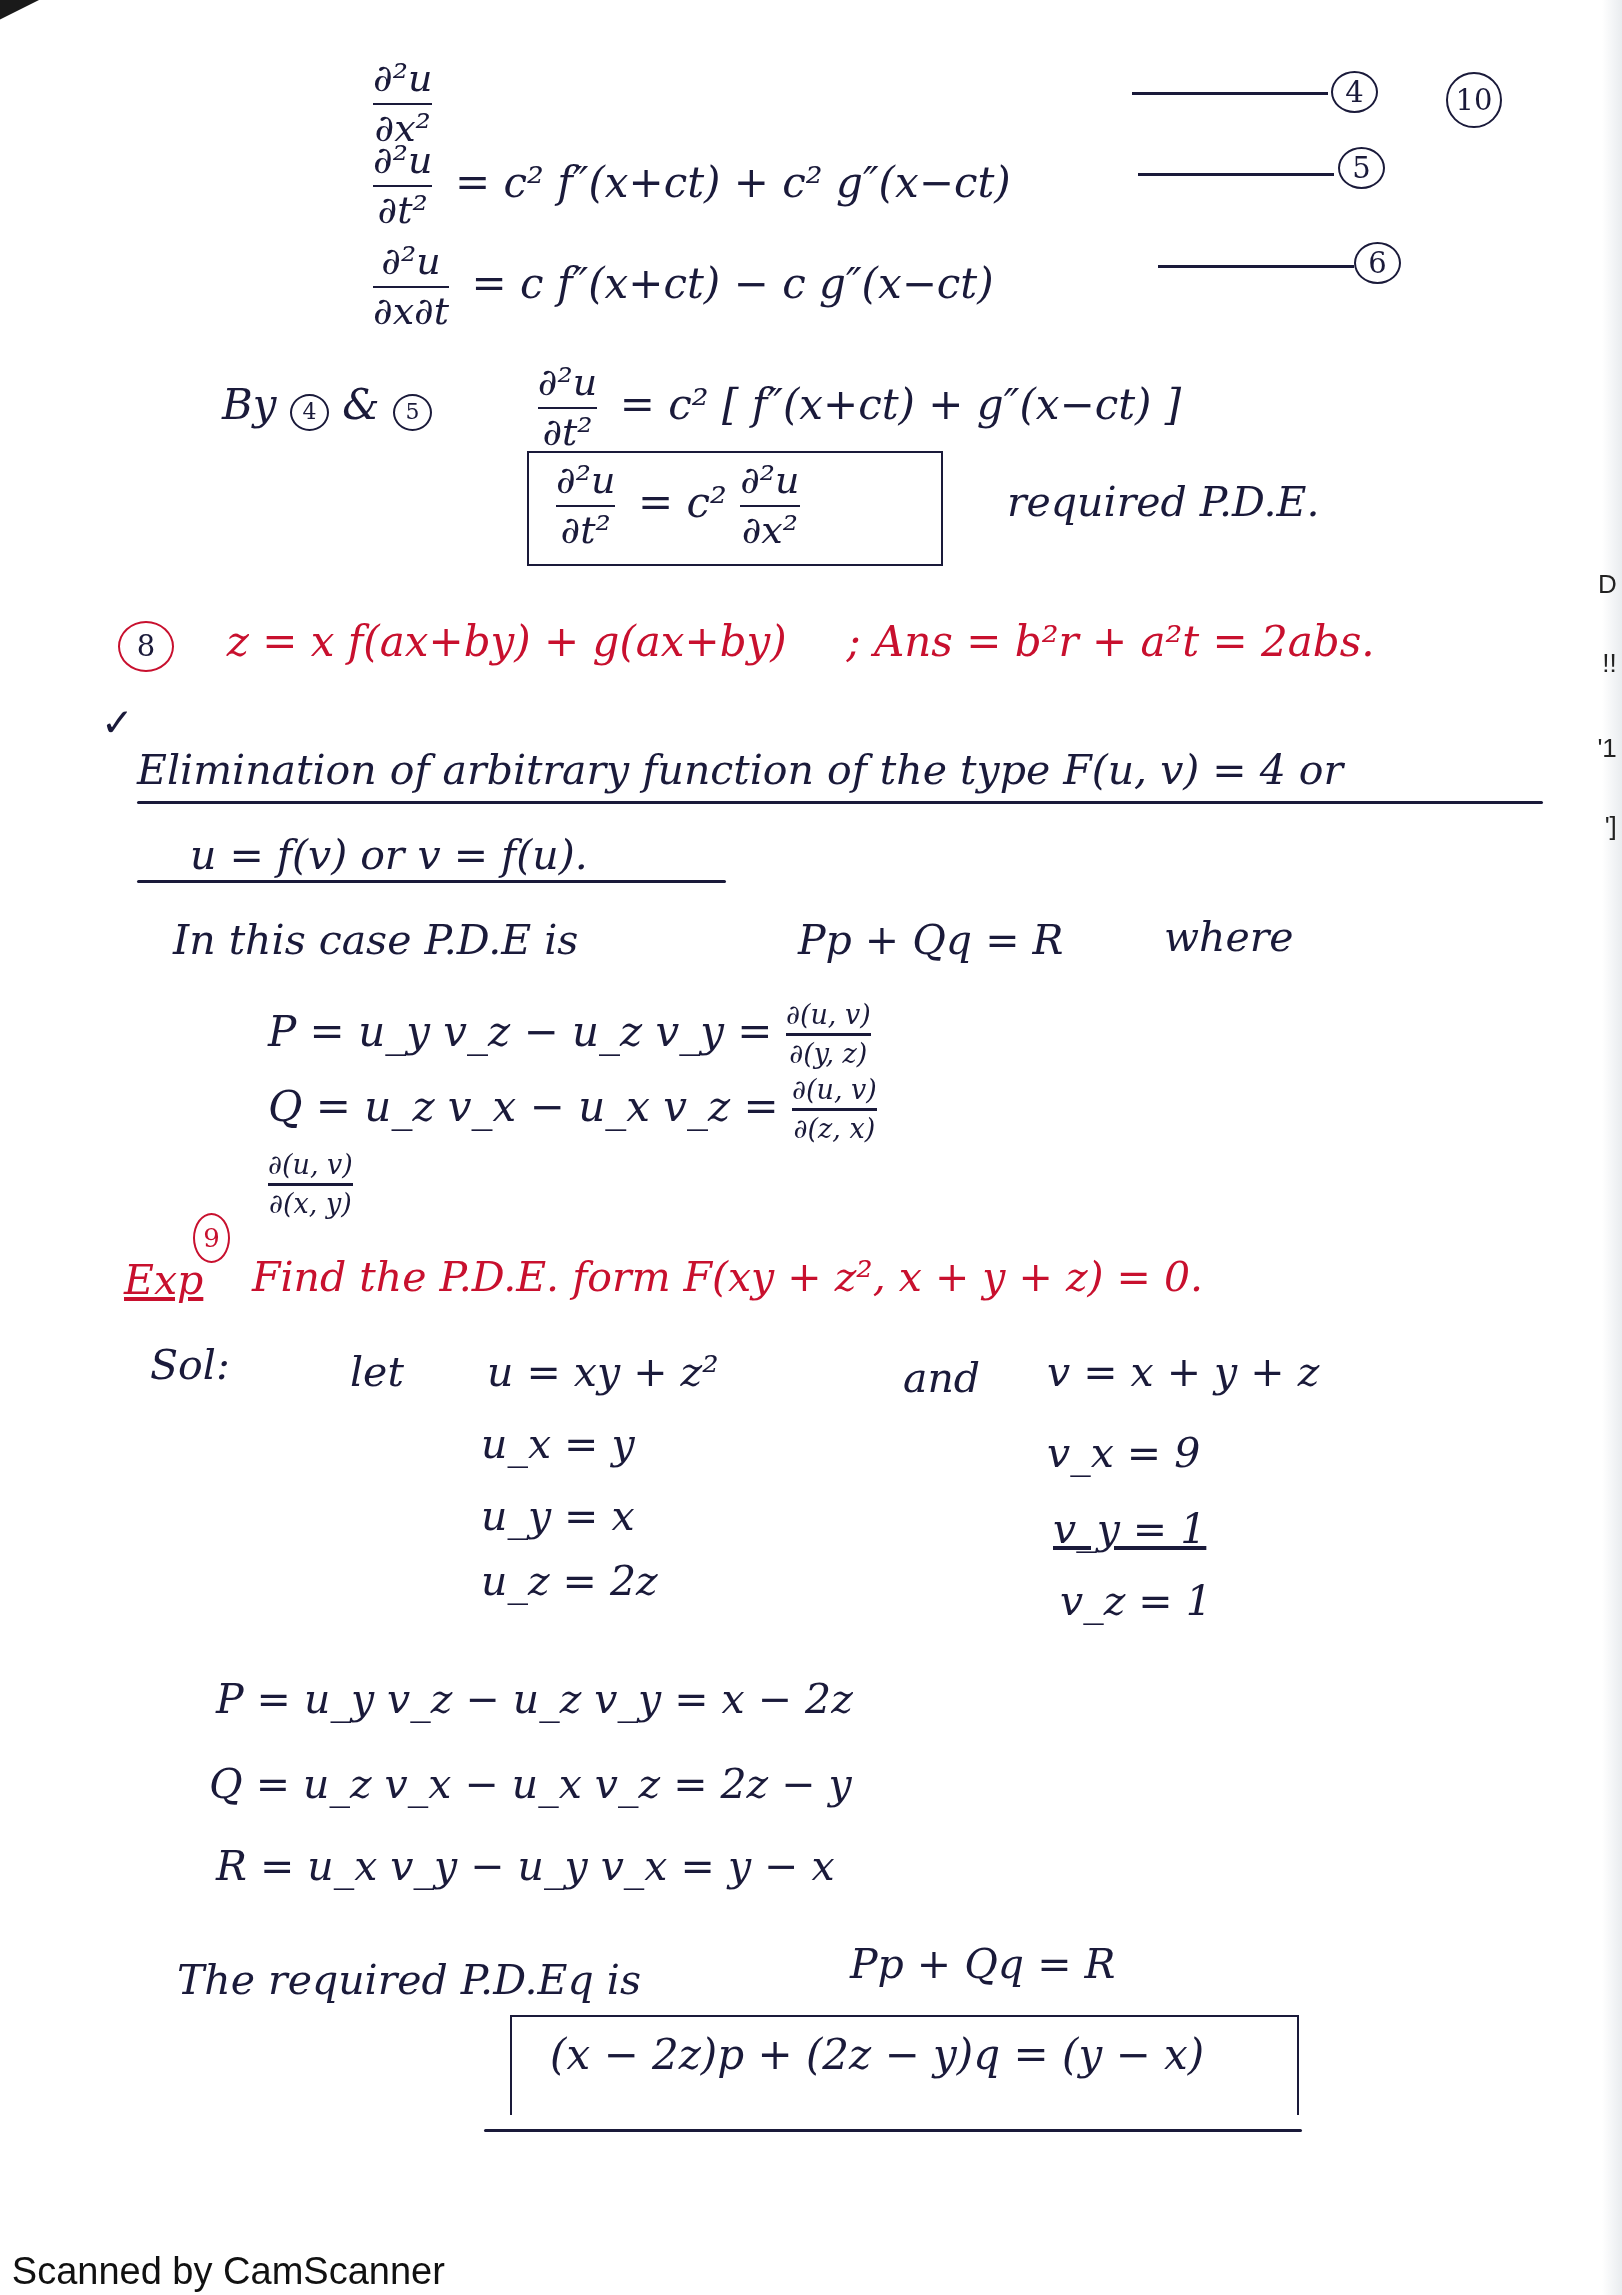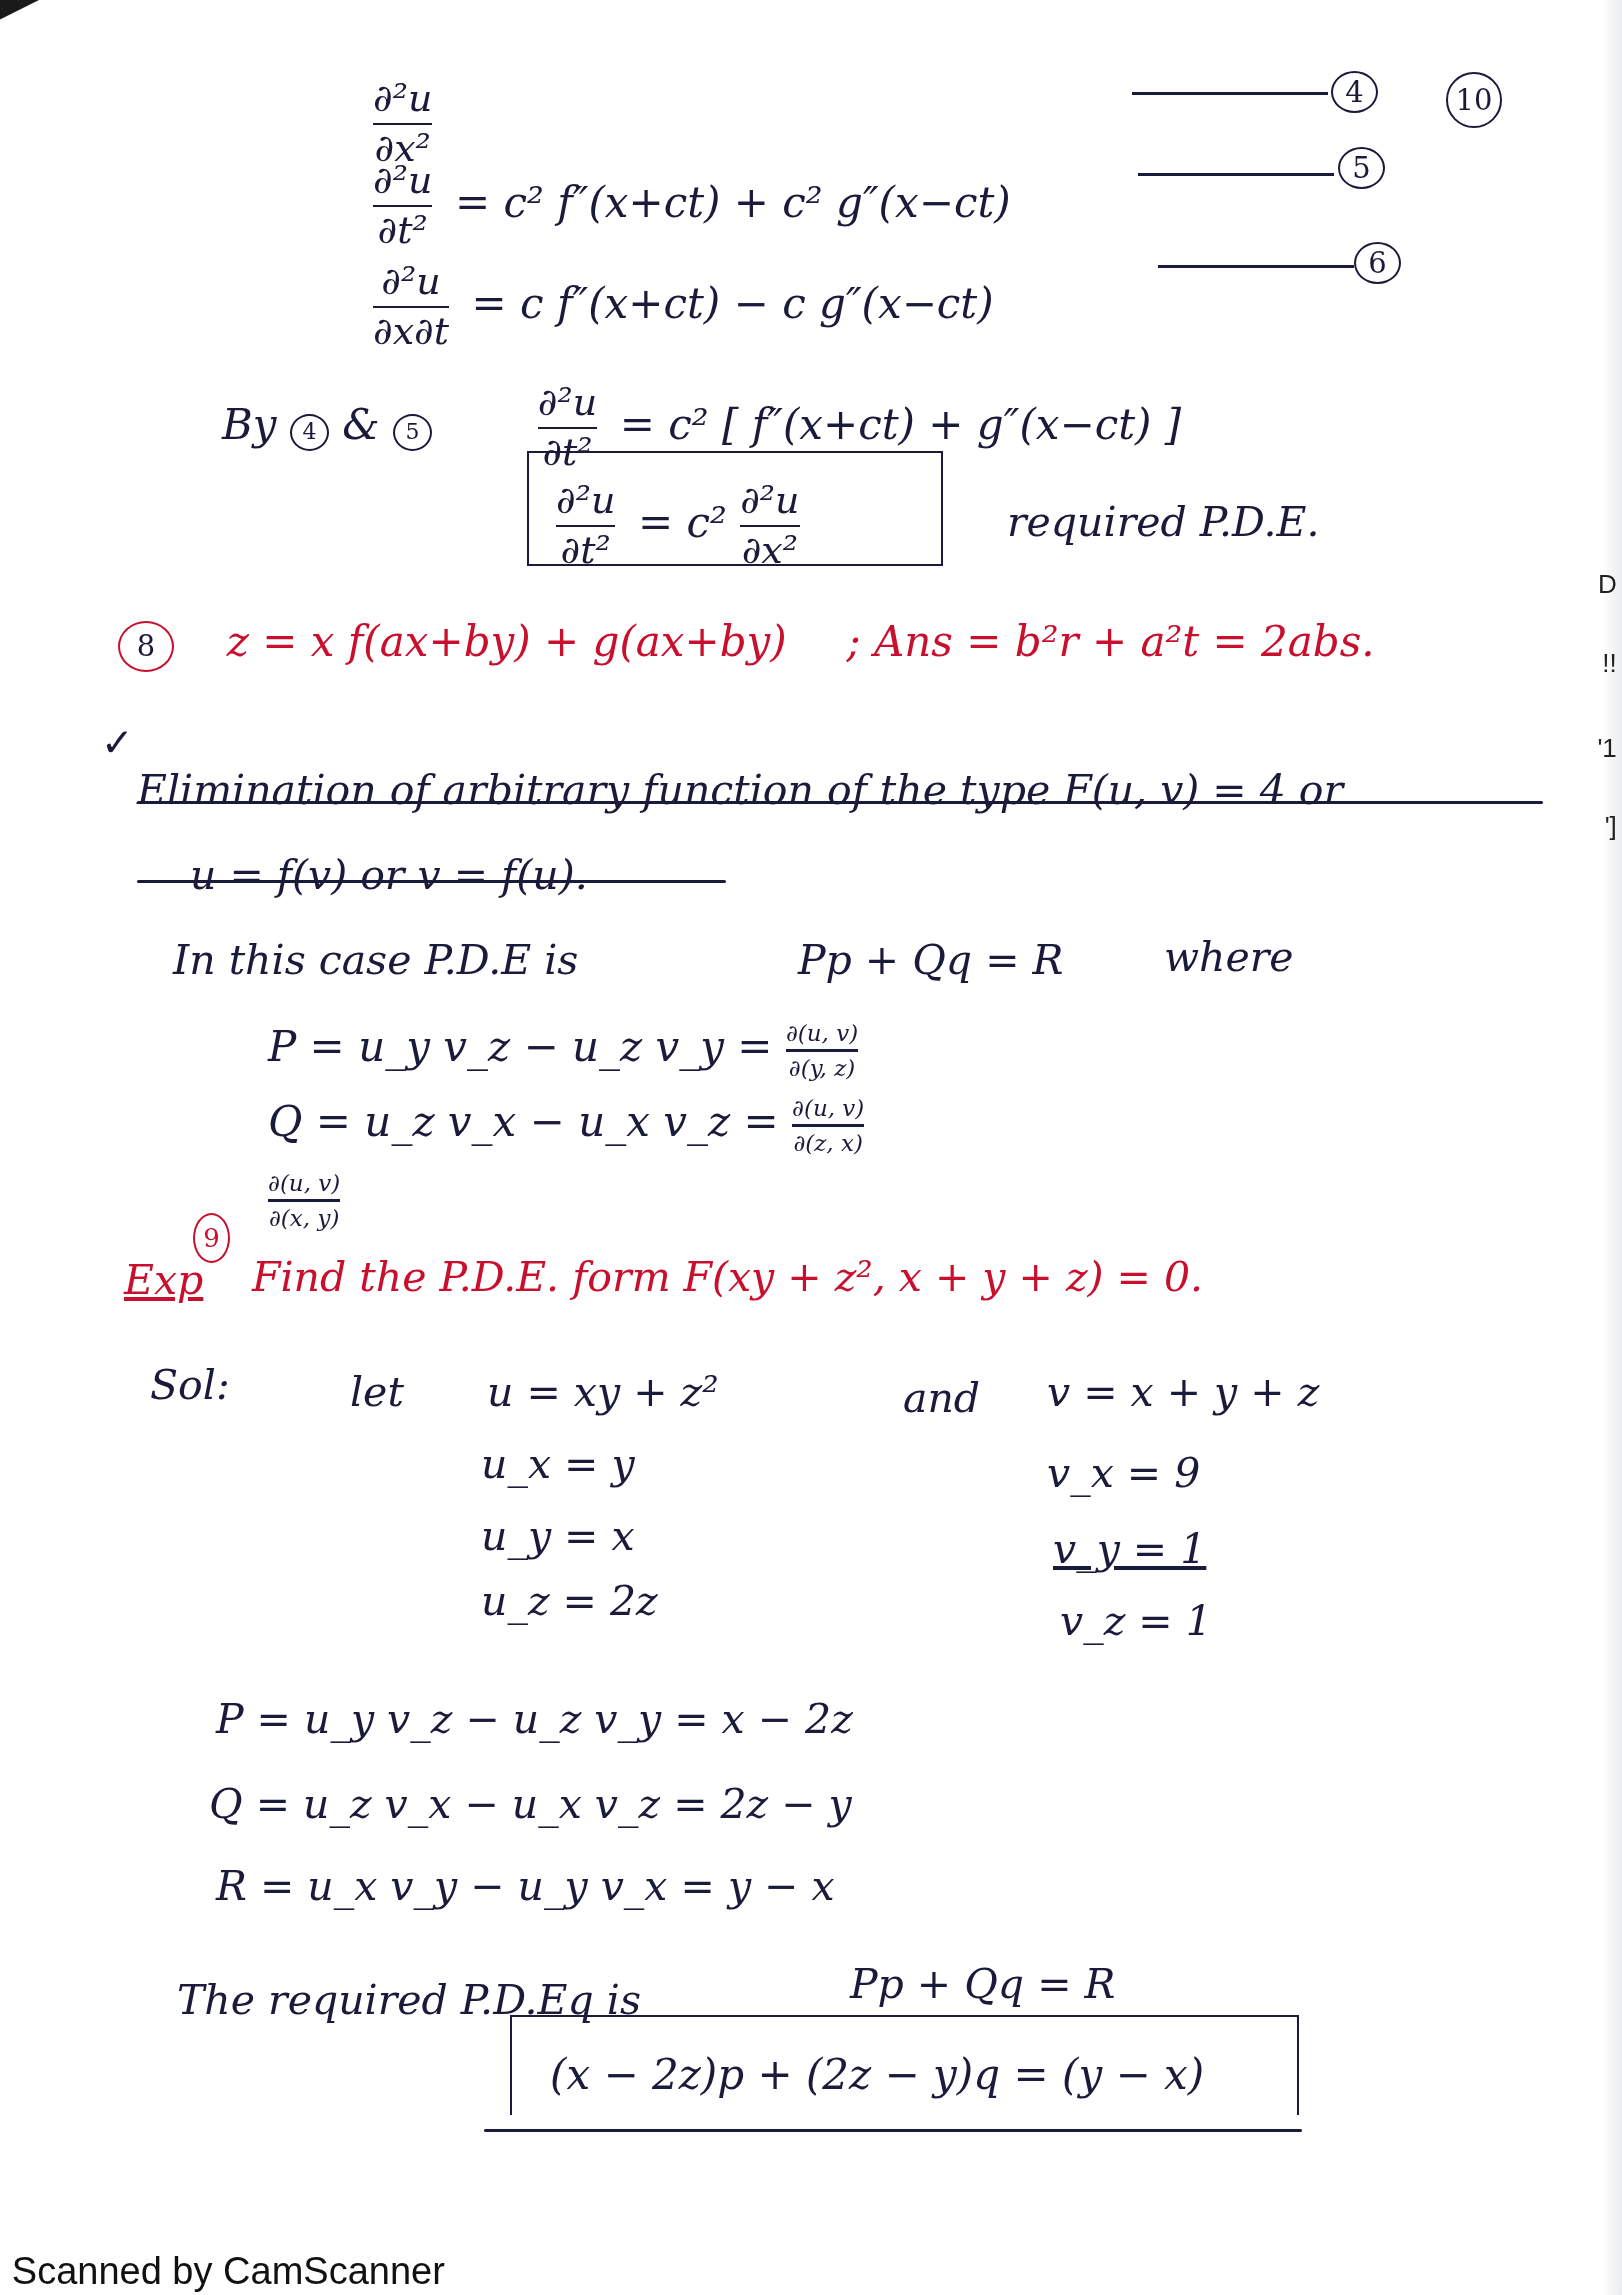--- a/index.html
+++ b/index.html
@@ -1,25 +1,25 @@
 <!DOCTYPE html>
 <html style="font-size:10.5px"><head>
 <meta charset="utf-8">
 <style>
   html,body{margin:0;padding:0;background:#ffffff;}
   body{width:1622px;height:2295px;position:relative;overflow:hidden;
        font-family:"DejaVu Serif", serif;font-style:italic;color:#1a1a3a;}
-  .ink{color:#1a1a3a;margin-top:20px;}
+  .ink{color:#1a1a3a;}
   .red{color:#c8102e;}
   .abs{position:absolute;white-space:nowrap;}
   .eq{font-size:42px;line-height:1;}
   .frac{display:inline-flex;flex-direction:column;align-items:center;vertical-align:middle;margin-right:9.2px;}
   .frac .num,.frac .den{font-size:38px;line-height:1.05;}
   .frac .bar{width:100%;height:2.6px;background:#1a1a3a;margin:3.9px 0;}
-  .sfrac .num,.sfrac .den{font-size:23px;}
+  .sfrac .num,.sfrac .den{font-size:27px;}
   .circ{display:inline-flex;align-items:center;justify-content:center;border:2.6px solid #1a1a3a;border-radius:50%;
         width:43px;height:38px;font-size:29px;font-style:normal;}
   .circ.red{border-color:#c8102e;}
   .leader{position:absolute;height:2.6px;background:#1a1a3a;}
   .box{position:absolute;border:2.6px solid #1a1a3a;}
   .uline{position:absolute;height:3.3px;background:#1a1a3a;border-radius:2px;}
   .txt{font-size:41px;}
   .footer{position:absolute;left:11.8px;top:2250px;font-family:"Liberation Sans", sans-serif;font-style:normal;
           font-size:38px;color:#111;}
   .edge{position:absolute;right:0;top:0;width:19.6px;height:2295px;background:linear-gradient(to right,#ffffff,#e9ecef);}

